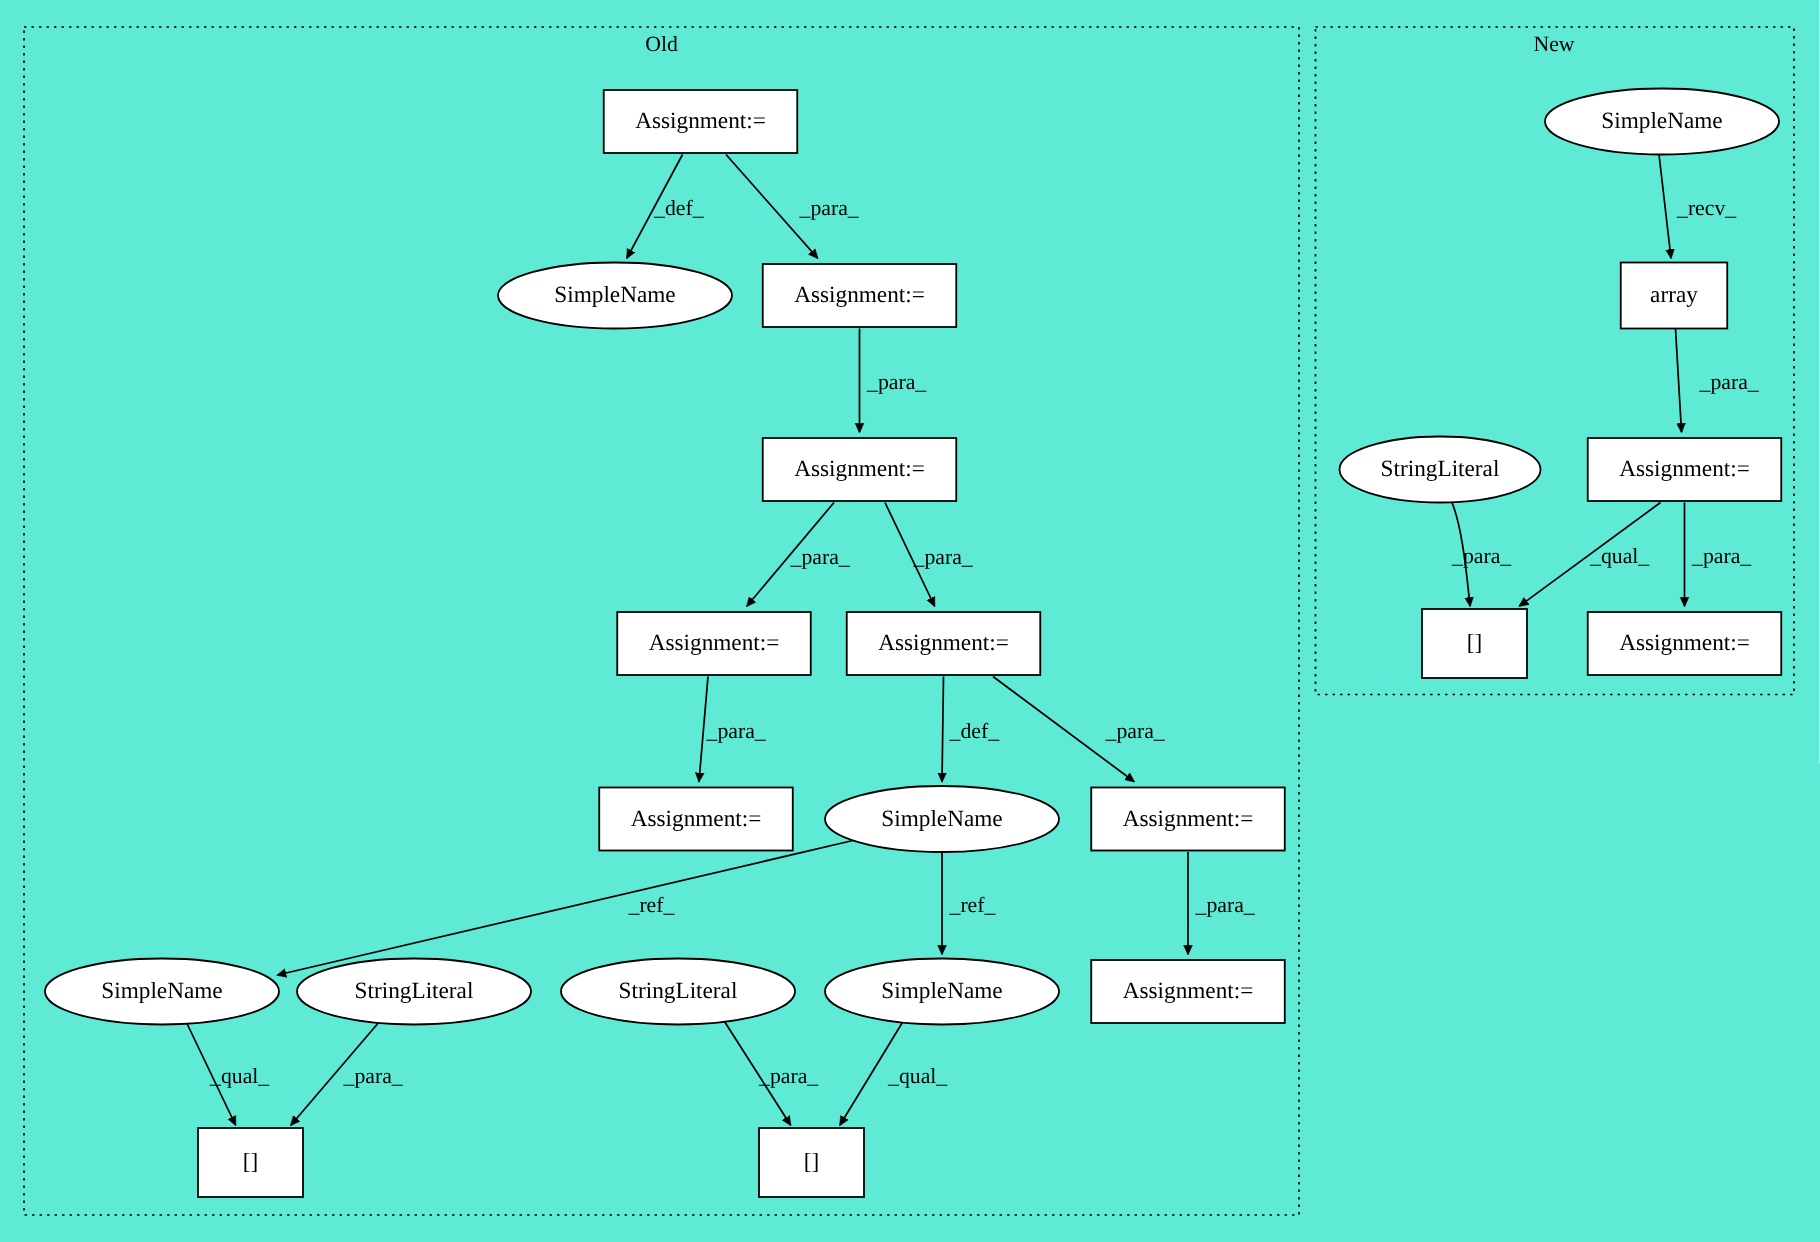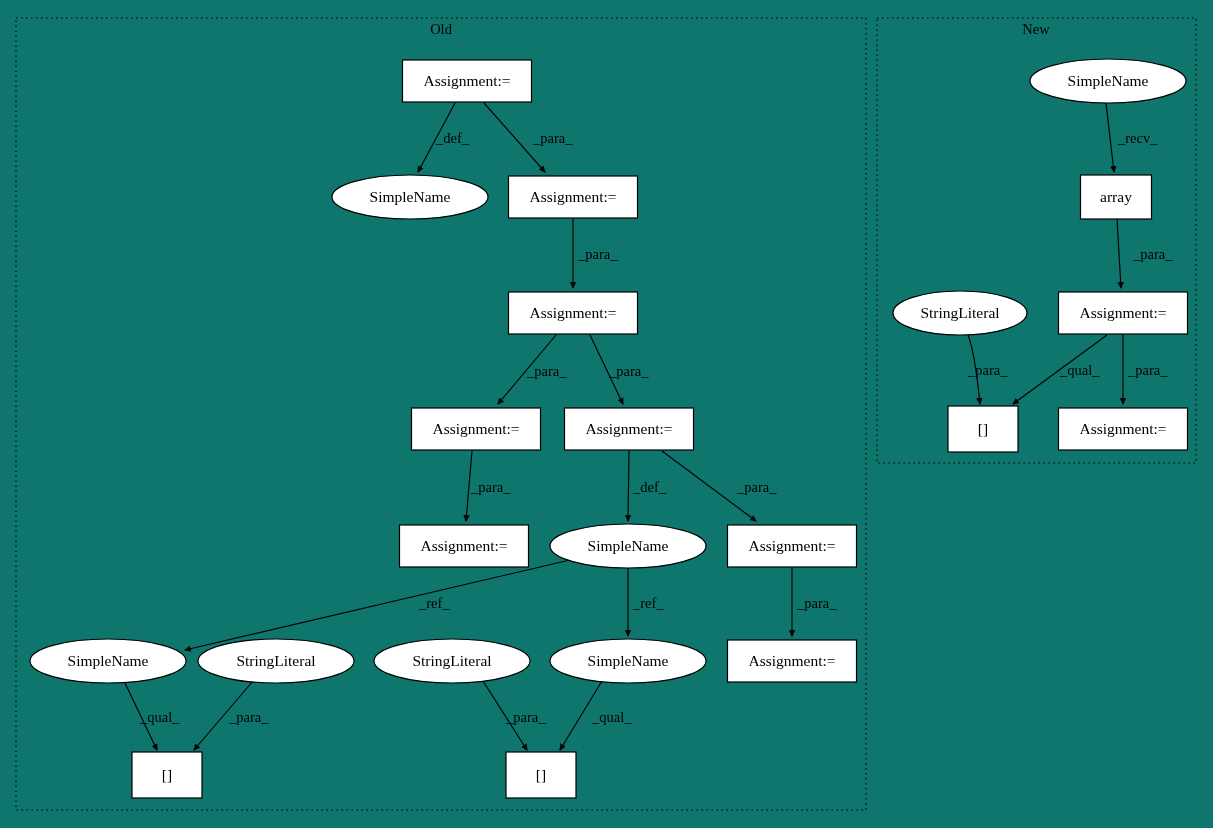--- a/index.html
+++ b/index.html
@@ -1,19 +1,19 @@
 <!DOCTYPE html>
 <html><head>
 <meta charset="utf-8">
 <style>
   html,body{margin:0;padding:0;background:#ffffff;}
   #root{
     position:relative;
     width:1213px;height:828px;
-    background:#0f766e;
+    background:#5eead4;
     font-family:"Liberation Serif", serif;
     overflow:hidden;
     text-decoration:underline;
   }
   svg#canvas{position:absolute;left:0;top:0;width:1213px;height:828px;}
   .cluster-rect{fill:none;stroke:#000000;stroke-width:1.1;stroke-dasharray:1.6,3.4;stroke-linecap:butt;}
   .node-box{fill:#ffffff;stroke:#000000;stroke-width:1.2;}
   .node-ellipse{fill:#ffffff;stroke:#000000;stroke-width:1.2;}
   .edge-line{fill:none;stroke:#000000;stroke-width:1.15;}
   text{font-family:"Liberation Serif", serif;fill:#000000;}

